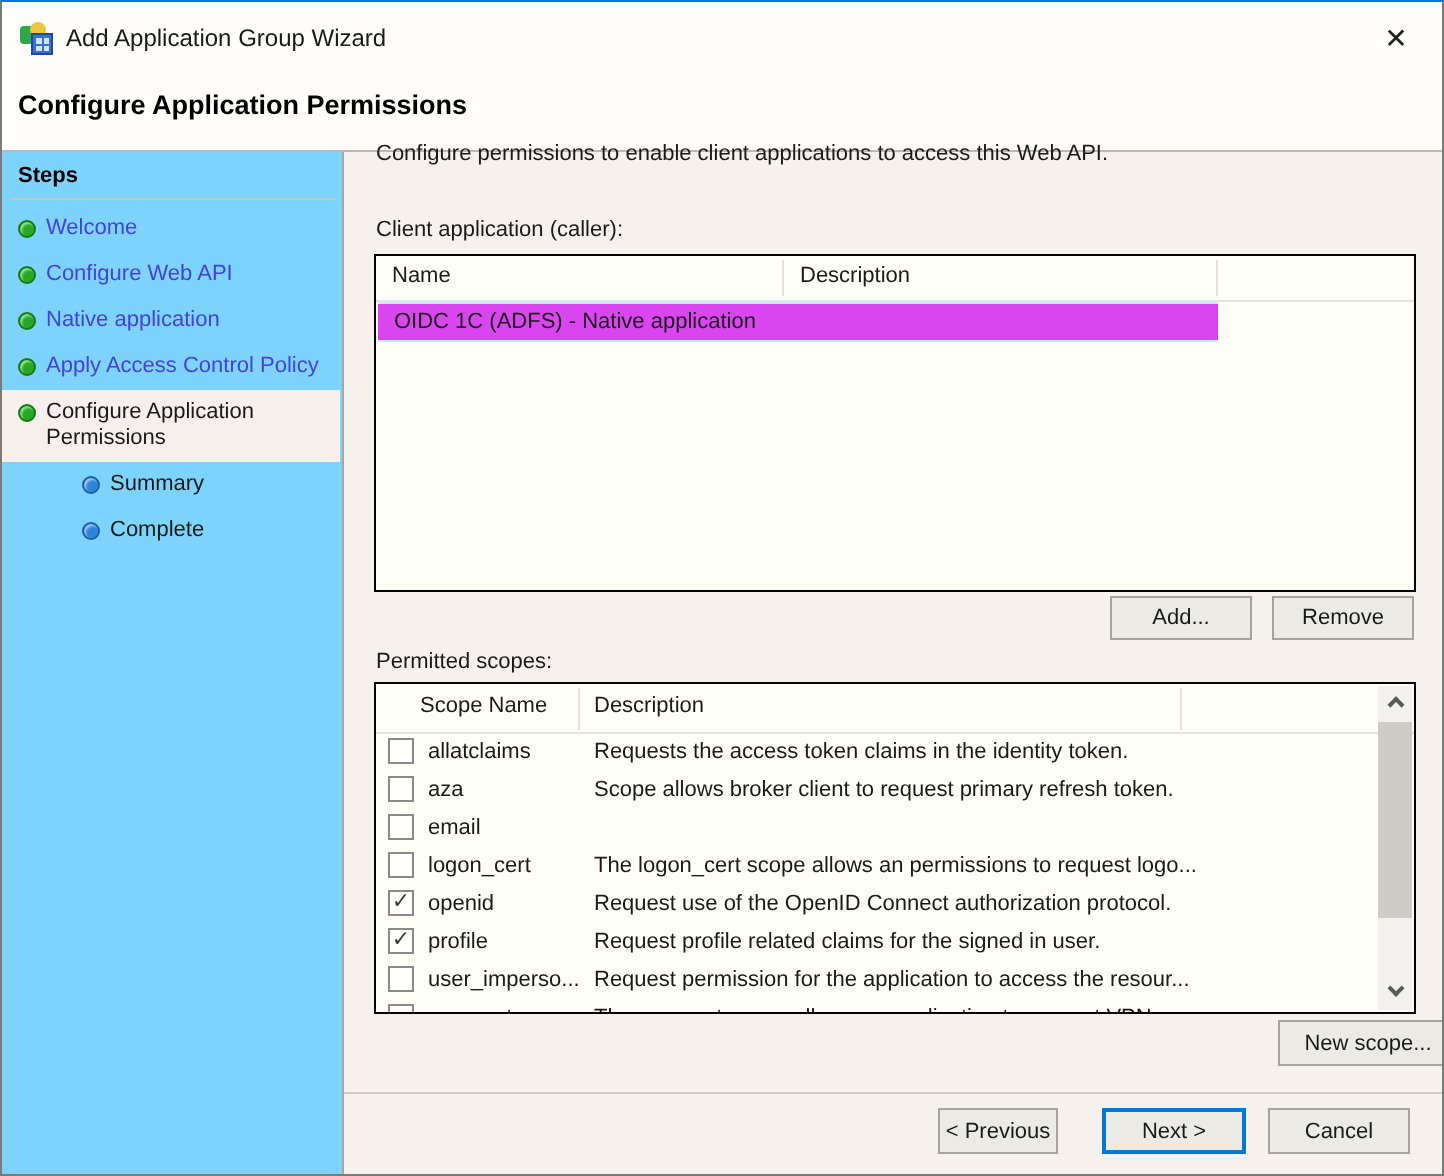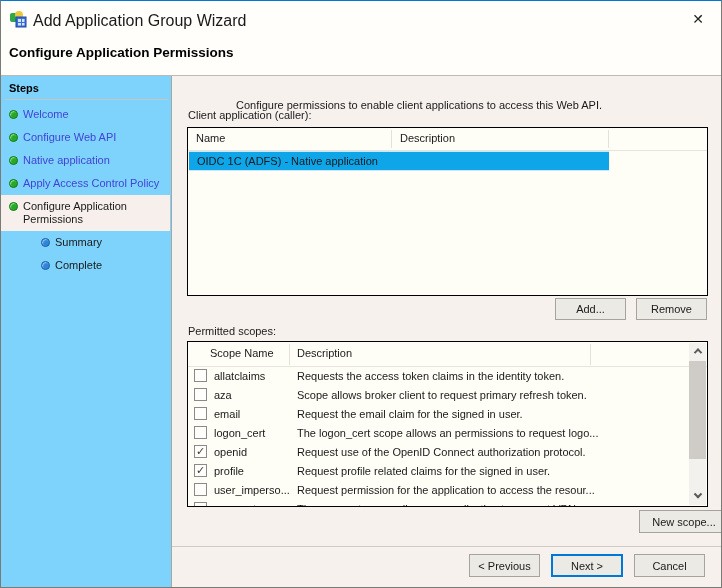--- a/index.html
+++ b/index.html
@@ -9,21 +9,21 @@
   .dialog {
     position:relative; width:722px; height:588px;
     background:#fffefa;
     border:1px solid #7a7a76; border-top:1px solid #0078d7;
     overflow:hidden;
   }
 
   
   .titlebar { position:absolute; left:0; top:0; right:0; height:34px; background:#fffefa; }
   .appicon { position:absolute; left:8px; top:9px; width:18px; height:18px; }
-  .apptitle { position:absolute; left:32px; top:11px; font-size:16px; color:#1a1a1a; white-space:nowrap; }
+  .apptitle { position:absolute; left:32px; top:11px; font-size:12px; color:#1a1a1a; white-space:nowrap; }
   .closebtn {
     position:absolute; right:10px; top:6px; width:26px; height:24px;
     display:flex; align-items:center; justify-content:center;
     font-size:14px; color:#222; cursor:default;
   }
 
   .pagetitle { position:absolute; left:8px; top:44px; font-size:13.5px; font-weight:bold; color:#000; }
   .header-sep { position:absolute; left:0; top:74px; right:0; height:1px; background:#bdb9b2; }
 
   
@@ -37,32 +37,32 @@
   }
   .step.done .bullet { background:#27a827; border:1px solid #157a15; box-shadow:inset 1px 1px 1px #8fe08f; }
   .step.current .bullet { background:#27a827; border:1px solid #157a15; box-shadow:inset 1px 1px 1px #8fe08f; }
   .step.pending .bullet { background:#2f86d9; border:1px solid #1d5ea8; box-shadow:inset 1px 1px 1px #9cc8f0; }
   .step.done { color:#4343d6; }
   .step.current { color:#1a1a1a; background:#f6efec; }
   .step.pending { color:#1a1a1a;margin-left:32px; }
 
   
   .content-bg { position:absolute; left:171px; top:75px; right:0; bottom:0; background:#f7f1ee; }
-  .intro { position:absolute; left:187px; top:98px;margin-left:48px; }
+  .intro { position:absolute; left:187px; top:70px; }
   .client-label { position:absolute; left:187px; top:108px; }
 
   .lv { position:absolute; background:#fffef6; border:1px solid #000000; overflow:hidden; }
   .client-table { left:186px; top:126px; width:521px; height:169px; }
   .lv-headline { position:absolute; left:0; right:0; height:1px; background:#e7e4dd; }
   .vsep { position:absolute; top:2px; width:1px; background:#e4e1da; }
   .colhead { position:absolute; top:4px; color:#1a1a1a; white-space:nowrap; }
 
   .client-row {
     position:absolute; left:1px; top:23px; width:420px; height:20px;
-    background:#0ea5e9; border-top:1px solid #c9e8f5; border-bottom:1px solid #c9e8f5;
+    background:#d946ef; border-top:1px solid #c9e8f5; border-bottom:1px solid #c9e8f5;
     line-height:18px; padding-left:8px; white-space:nowrap;
   }
 
   .scopes-label { position:absolute; left:187px; top:324px; }
   .scopes-table { left:186px; top:340px; width:521px; height:166px; }
   .scope-rows { position:absolute; left:0; top:25px; right:18px; bottom:0; overflow:hidden; }
   .srow { position:relative; height:19px; line-height:18px; white-space:nowrap;text-align:right; }
   .cb {
     position:absolute; left:6px; top:2px; width:13px; height:13px;
     background:#fffefb; border:1px solid #8a8a8a;
@@ -84,21 +84,21 @@
   
   .btn {
     position:absolute; height:22px; background:#eceae5; border:1px solid #a6a39e;
     font-family:"Liberation Sans", sans-serif; font-size:11px; color:#1a1a1a;
     display:flex; align-items:center; justify-content:center; cursor:default;
   }
   .btn-add { left:554px; top:297px; width:71px; }
   .btn-remove { left:635px; top:297px; width:71px; }
   .btn-newscope { left:638px; top:509px; width:90px; height:23px; }
   .footer-sep { position:absolute; left:171px; right:0; top:545px; height:1px; background:#cfcbc4; }
-  .btn-prev { left:468px; top:553px; width:71px; height:23px; }
+  .btn-prev { left:468px; top:553px; width:60px; height:23px; }
   .btn-next { left:550px; top:553px; width:72px; height:23px; border:2px solid #0078d7; }
   .btn-cancel { left:633px; top:553px; width:71px; height:23px; }
 </style>
 </head>
 <body>
 
 <div class="dialog">
 
   <div class="titlebar">
     <span class="appicon">
@@ -190,21 +190,20 @@
     <span class="sdesc">Requests the access token claims in the identity token.</span>
   </div>
         <div class="srow">
     <span class="cb"></span>
     <span class="sname">aza</span>
     <span class="sdesc">Scope allows broker client to request primary refresh token.</span>
   </div>
         <div class="srow">
     <span class="cb"></span>
     <span class="sname">email</span>
-    <span class="sdesc">Request the email claim for the signed in user.</span>
   </div>
         <div class="srow">
     <span class="cb"></span>
     <span class="sname">logon_cert</span>
     <span class="sdesc">The logon_cert scope allows an permissions to request logo...</span>
   </div>
         <div class="srow">
     <span class="cb">✓</span>
     <span class="sname">openid</span>
     <span class="sdesc">Request use of the OpenID Connect authorization protocol.</span>

